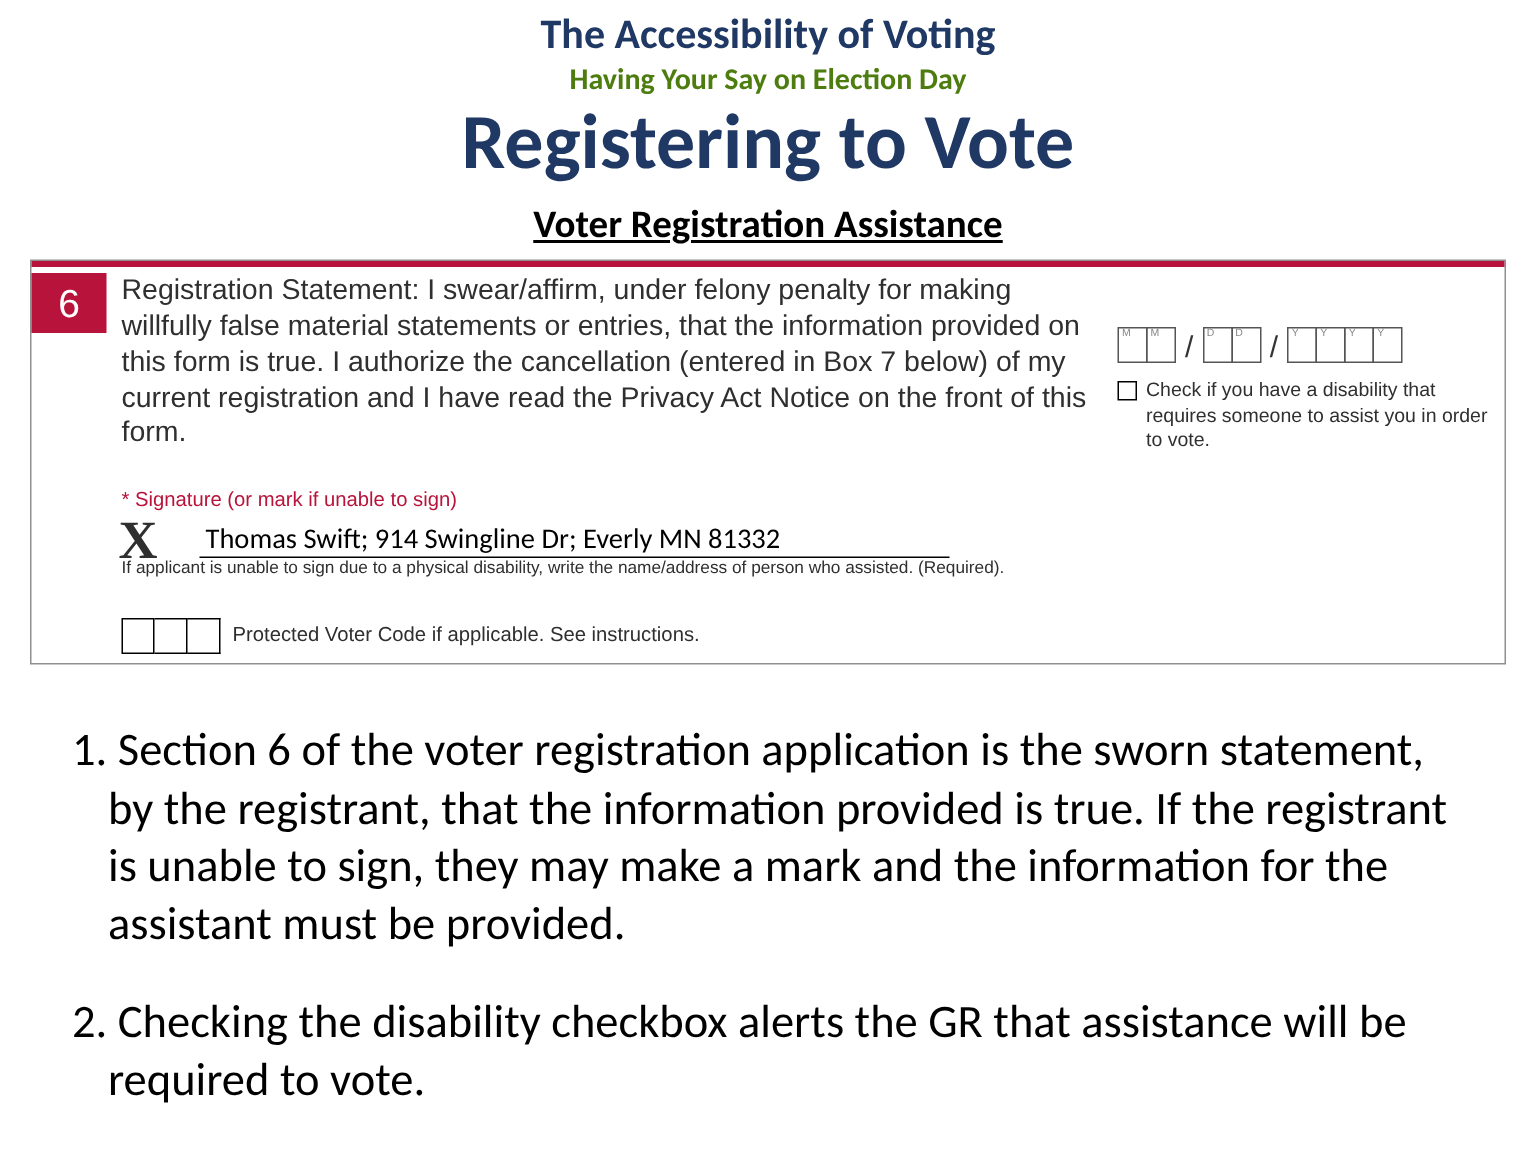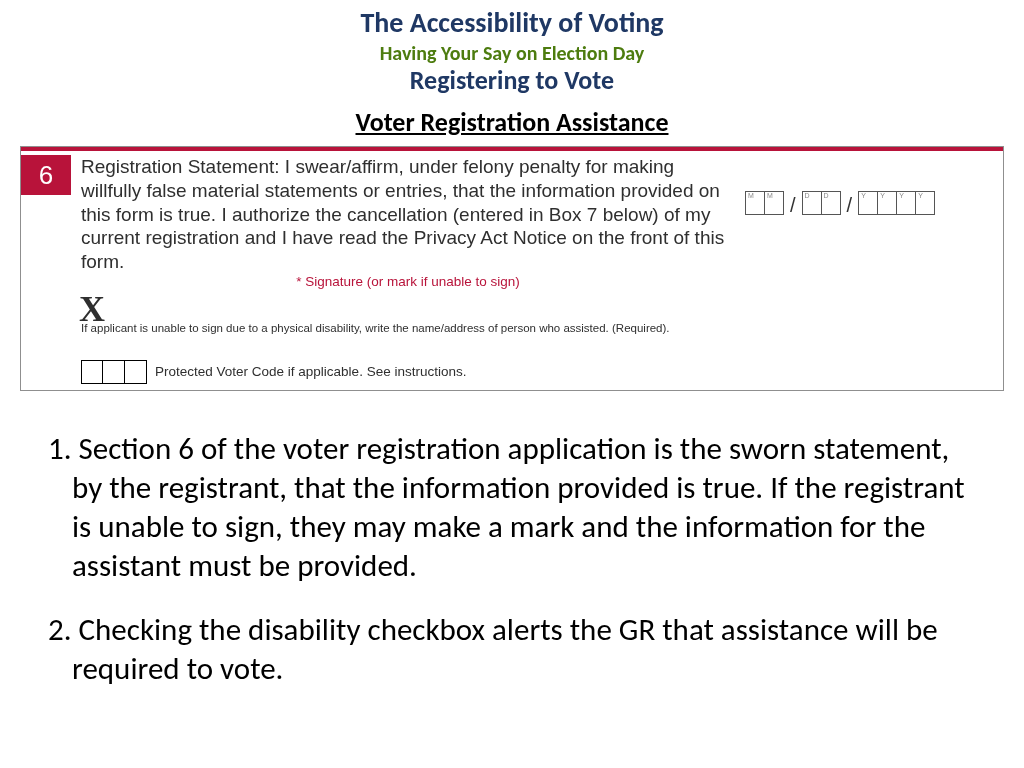--- a/index.html
+++ b/index.html
@@ -7,21 +7,21 @@
     width: 1024px;
     height: 768px;
     background: #ffffff;
     font-family: Calibri, "Segoe UI", Arial, sans-serif;
     color: #000;
     overflow: hidden;
   }
   .titles { text-align: center; padding-top: 8px; }
   .t1 { color: #1f3864; font-weight: 700; font-size: 28px; line-height: 1.1; }
   .t2 { color: #4d7c0f; font-weight: 700; font-size: 20px; margin-top: 2px; }
-  .t3 { color: #1f3864; font-weight: 700; font-size: 26px; margin-top: 2px; line-height: 1.05; text-align: center; }
+  .t3 { color: #1f3864; font-weight: 700; font-size: 52px; margin-top: 2px; line-height: 1.05; text-align: center; }
   .t4 { color: #000; font-weight: 700; font-size: 26px; margin-top: 12px; text-decoration: underline; }
 
   .form-wrap {
     margin: 8px 20px 0 20px;
     border: 1px solid #8f8f8f;
   }
   .red-bar { height: 4px; background: #b8133a; }
   .form-body {
     display: flex;
     align-items: stretch;
@@ -43,22 +43,21 @@
     padding-left: 10px;
     font-size: 14px;
     color: #2f2f2f;
     line-height: 1.25;
   }
   .stmt { font-family: Liberation Sans, sans-serif; font-size: 19px; }
   .sig-label {
     color: #b8133a;
     font-family: Arial, Helvetica, sans-serif;
     font-size: 13.5px;
-    margin-top: 0;
-    text-align: center;
+    margin-top: 24px;
   }
   .sig-row {
     position: relative;
     display: flex;
     align-items: flex-end;
     margin-top: -2px;
   }
   .x-mark {
     font-weight: 900;
     font-size: 36px;
@@ -150,20 +149,21 @@
 
     <div class="mid-col">
       <div class="stmt">Registration Statement: I swear/affirm, under felony penalty for making willfully false material statements or entries, that the information provided on this form is true. I authorize the cancellation (entered in Box 7 below) of my current registration and I have read the Privacy Act Notice on the front of this form.</div>
 
       <div class="sig-label">
         <span>* Signature</span><span> (or mark if unable to sign)</span>
       </div>
 
       <div class="sig-row">
         <div class="x-mark">X</div>
+        <div class="sig-value">Thomas Swift; 914 Swingline Dr; Everly MN 81332</div>
       </div>
       <div class="sig-note">If applicant is unable to sign due to a physical disability, write the name/address of person who assisted. (Required).</div>
 
       <div class="pvc-row">
         <div class="pvc-boxes">
           <div class="pvc-box"></div>
           <div class="pvc-box"></div>
           <div class="pvc-box"></div>
         </div>
         <div class="pvc-label">Protected Voter Code if applicable. See instructions.</div>
@@ -197,20 +197,24 @@
           <div class="date-box">
               <span>Y</span>
             </div>
           <div class="date-box">
               <span>Y</span>
             </div>
           <div class="date-box">
               <span>Y</span>
             </div>
         </div>
+      </div>
+      <div class="chk-row">
+        <div class="chk"></div>
+        <div class="chk-text">Check if you have a disability that requires someone to assist you in order to vote.</div>
       </div>
     </div>
   </div>
 </div>
 
 <div class="body-text">
   <div class="para">
     <span class="indent">1. Section 6 of the voter registration application is the sworn statement, by the registrant, that the information provided is true. If the registrant is unable to sign, they may make a mark and the information for the assistant must be provided.</span>
   </div>
   <div class="para">

